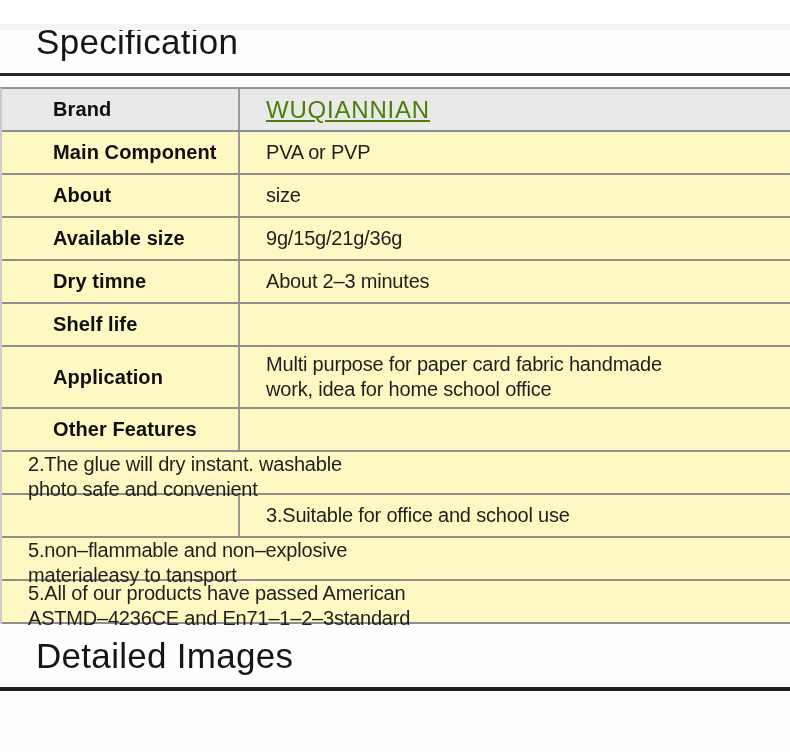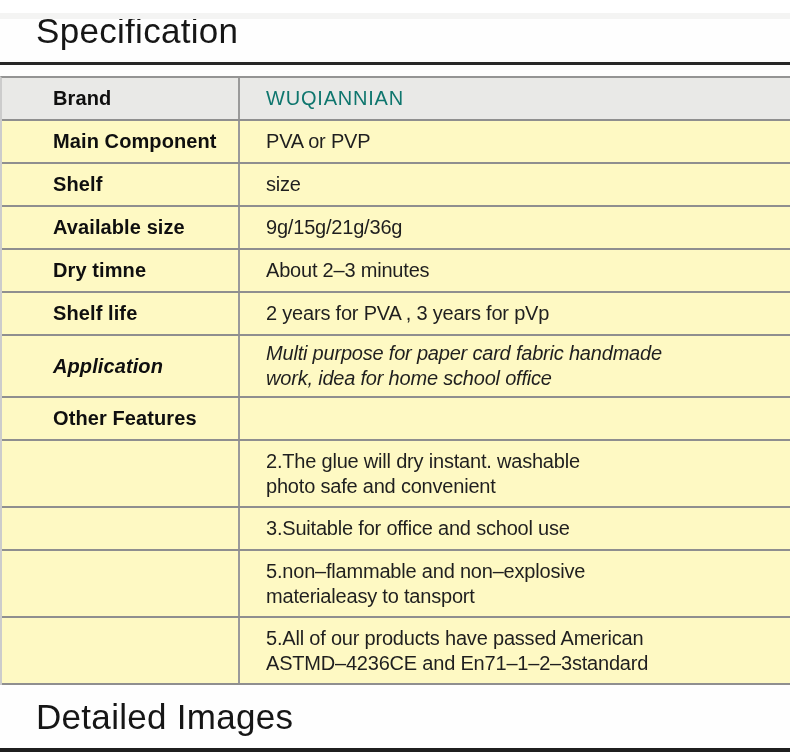--- a/index.html
+++ b/index.html
@@ -8,21 +8,21 @@
     background: #ffffff;
     font-family: "Liberation Sans", sans-serif;
     overflow: hidden;
   }
   .page { position: relative; width: 790px; height: 752px; background: #fefefe; }
   .top-band {
     position: absolute; top: 0; left: 0; right: 0; height: 6px;
     background: #f4f4f3;
   }
   .section-title {
-    margin: 13px 0 0 36px;
+    margin: 24px 0 0 36px;
     font-size: 35px;
     line-height: 36px;
     font-weight: 400;
     color: #161616;
     letter-spacing: 0.3px;
   }
   .thick-divider {
     margin-top: 13px;
     width: 100%; height: 3px;
     background: #272727;
@@ -32,22 +32,22 @@
     width: 100%;
     border-top: 2px solid #949494;
     border-left: 2px solid #cccccc;
   }
   .spec-row {
     display: flex;
     height: 43px;
     border-bottom: 2px solid #8f8f8f;
     background: #fef9c3;
   }
-  .spec-row.tall { height: 67px; }
-  .spec-row.tall-first { height: 62px; font-style: italic; }
+  .spec-row.tall { height: 43px; flex-direction: column; }
+  .spec-row.tall-first { height: 62px; }
   .spec-row.highlight { background: #e9e9e7; }
   .cell { display: flex; align-items: center; }
   .cell.label {
     width: 238px;
     flex: none;
     border-right: 2px solid #9a9a9a;
     padding-left: 51px;
     font-size: 20px;
     font-weight: 700;
     color: #0f0f0f;
@@ -58,23 +58,24 @@
     padding-left: 26px;
     padding-right: 10px;
     font-size: 20px;
     font-weight: 400;
     color: #1f1f1f;
     letter-spacing: -0.2px;
     line-height: 25px;
     white-space: pre-line;
   }
   .spec-row.highlight .cell.value {
-    font-size: 20px;
+    font-size: 24px;
     letter-spacing: 0.8px;
-    color: #0f766e;
+    color: #4d7c0f;
+    text-decoration: underline;
   }
   .bottom-rule {
     margin-top: 13px;
     width: 100%; height: 4px;
     background: #1f1f1f;
   }
 </style>
 </head>
 <body>
 
@@ -89,34 +90,33 @@
   <div class="spec-table">
       <div class="spec-row highlight">
         <div class="cell label">Brand</div>
         <div class="cell value">WUQIANNIAN</div>
       </div>
       <div class="spec-row">
         <div class="cell label">Main Component</div>
         <div class="cell value">PVA or PVP</div>
       </div>
       <div class="spec-row">
-        <div class="cell label">Shelf</div>
+        <div class="cell label">About</div>
         <div class="cell value">size</div>
       </div>
       <div class="spec-row">
         <div class="cell label">Available size</div>
         <div class="cell value">9g/15g/21g/36g</div>
       </div>
       <div class="spec-row">
         <div class="cell label">Dry timne</div>
         <div class="cell value">About 2–3 minutes</div>
       </div>
       <div class="spec-row">
         <div class="cell label">Shelf life</div>
-        <div class="cell value">2 years for  PVA , 3 years for pVp</div>
       </div>
       <div class="spec-row tall-first">
         <div class="cell label">Application</div>
         <div class="cell value">Multi purpose for paper card fabric handmade
 work, idea for home school office</div>
       </div>
       <div class="spec-row">
         <div class="cell label">Other Features</div>
       </div>
       <div class="spec-row tall">

